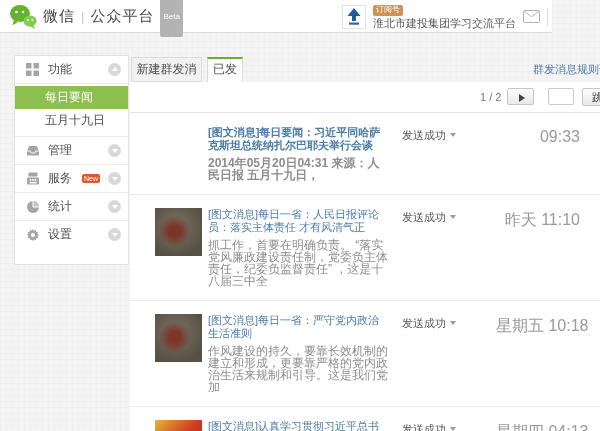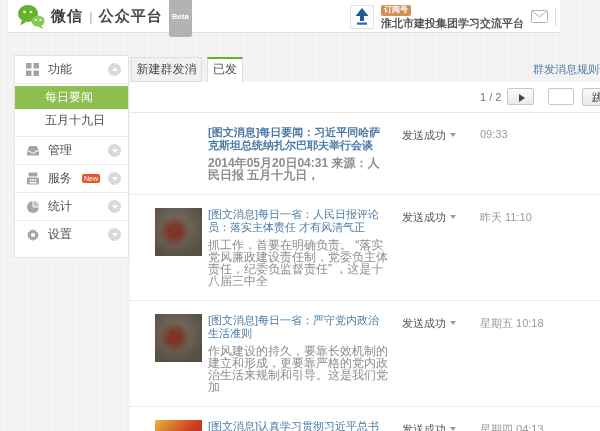--- a/index.html
+++ b/index.html
@@ -8,37 +8,37 @@
   .viewport {
     position:relative; width:600px; height:431px; overflow:hidden;
     background:#f4f4f4;
     background-image:
       linear-gradient(0deg, rgba(0,0,0,.016) 1px, transparent 1px),
       linear-gradient(90deg, rgba(0,0,0,.016) 1px, transparent 1px);
     background-size:6px 6px;
   }
 
   
-  .hdr { position:absolute; left:8px; top:0; width:552px; height:33px; background:#fff;
-         border-bottom:1px solid #dcdcdc;font-weight:bold; }
+  .hdr { position:absolute; left:0; top:0; width:552px; height:33px; background:#fff;
+         border-bottom:1px solid #dcdcdc; }
   .hdr-left { position:absolute; left:9px; top:0; height:33px; display:flex; align-items:center; gap:6px; }
   .brand-main { font-size:15px; color:#3d3d3d; letter-spacing:1px; }
   .brand-sep { font-size:13px; color:#c8c8c8; }
   .brand-sub { font-size:15px; color:#4a4a4a; letter-spacing:1px; }
   .beta-badge { font-size:8px; background:#b3b3b3; color:#fff; border-radius:2px; padding:16px 3px; line-height:1; }
   .hdr-right { position:absolute; right:4px; top:0; height:33px; display:flex; align-items:center; gap:7px;padding-left:36px; }
   .avatar { width:24px; height:24px; background:#fff; border:1px solid #e3e3e3; display:block; }
   .account { display:flex; flex-direction:column; align-items:flex-start; line-height:1; }
   .acct-type { font-size:8px; background:#cf9154; color:#fff; border-radius:2px; padding:1.5px 3px; margin-bottom:2px; }
   .acct-name { font-size:11px; color:#565656; }
   .hdr-vsep { width:1px; height:18px; background:#ddd; }
 
   
   .sidebar { position:absolute; left:14px; top:55px; width:115px; background:#fff;
-             border:1px solid #e3e3e3; padding-bottom:9px; }
+             border:1px solid #e3e3e3; padding-bottom:16px; }
   .nav-row { position:relative; height:27px; display:flex; align-items:center; padding-left:11px; gap:8px;
              font-size:12px; color:#4c4c4c; cursor:pointer; }
   .nav-row .nav-icon { width:14px; height:14px; display:inline-flex; }
   .nav-divider { border-top:1px solid #ebebeb; }
   .toggle { position:absolute; right:7px; top:50%; width:13px; height:13px; margin-top:-7px;
             border-radius:50%; background:#d8d8d8; }
   .toggle::after { content:""; position:absolute; left:3.5px;
                    border-left:3px solid transparent; border-right:3px solid transparent; }
   .toggle.up::after   { top:4px; border-bottom:4px solid #fff; }
   .toggle.down::after { top:5px; border-top:4px solid #fff; }
@@ -86,22 +86,22 @@
              radial-gradient(circle at 45% 40%, #7d7467, #575044 75%); }
   .thumb-3 { background:linear-gradient(135deg,#e7b83c 0%,#d8832c 20%,#cf3a22 48%,#a31e13 100%); }
   .msg-body { margin-left:78px; width:182px; }
   .b0 { min-height:49px;font-weight:bold; } .b1 { min-height:64px; } .b2 { min-height:51px; } .b3 { min-height:60px; }
   .msg-title { font-size:11px; line-height:13px; color:#4a7ba6; cursor:pointer; word-break:break-all; }
   .msg-summary { font-size:12px; line-height:12px; color:#8c8c8c; margin-top:5px; word-break:break-all; }
   .msg-status { position:absolute; left:272px; top:15px; font-size:11px; color:#555; cursor:pointer; }
   .caret { display:inline-block; margin-left:4px; vertical-align:2px;
            border-left:3.5px solid transparent; border-right:3.5px solid transparent;
            border-top:4px solid #9a9a9a; }
-  .msg-time { position:absolute; left:350px; top:15px; width:84px; 
-              font-size:11px; color:#999; white-space:nowrap; }
+  .msg-time { position:absolute; left:366px; top:15px; width:84px; text-align:right;
+              font-size:16px; color:#999; white-space:nowrap; }
 </style>
 </head>
 <body>
 
 <div class="viewport">
 
   <div class="hdr">
     <div class="hdr-left">
       <span style="display:inline-flex;">
         <svg width="28" height="26" viewBox="0 0 28 26">

